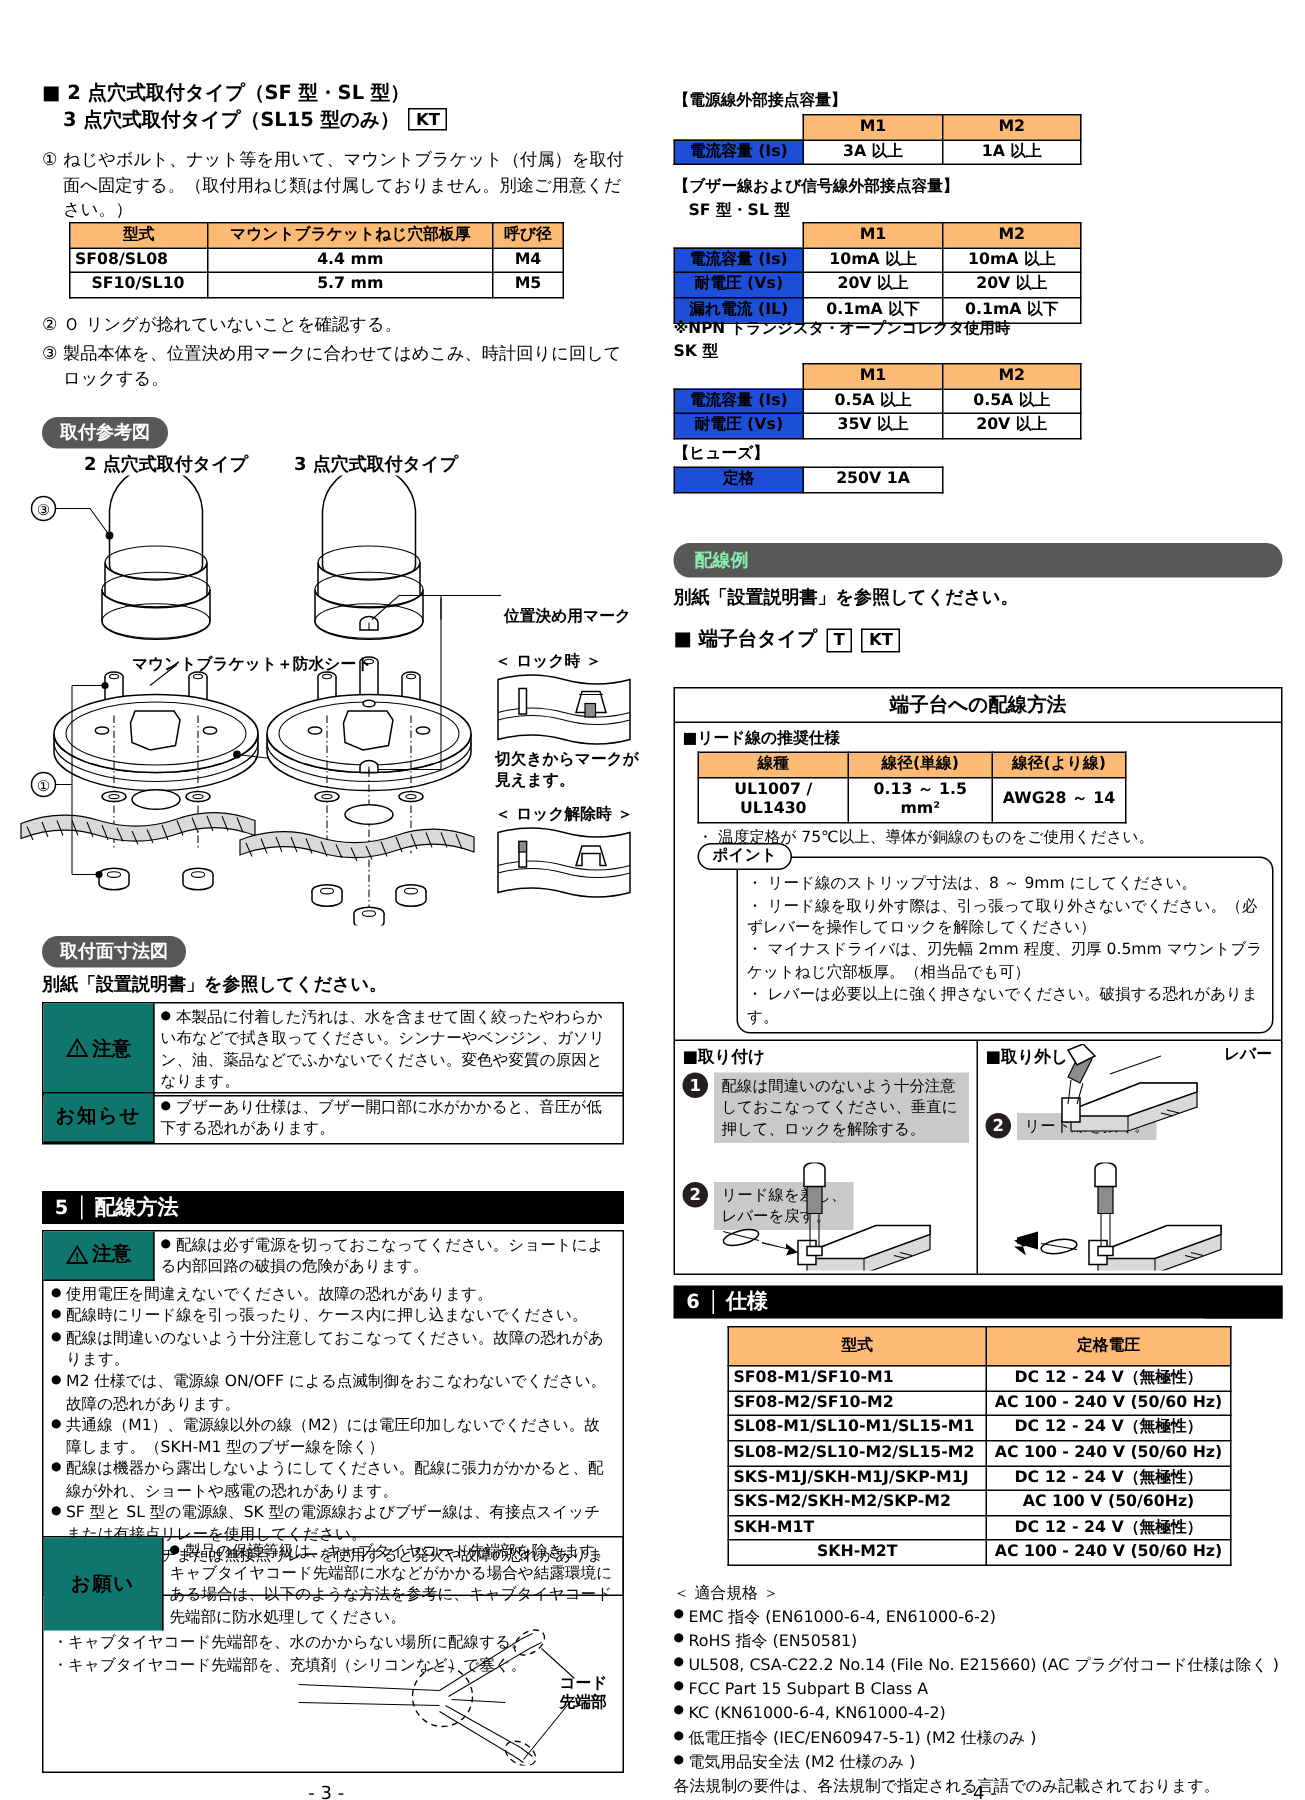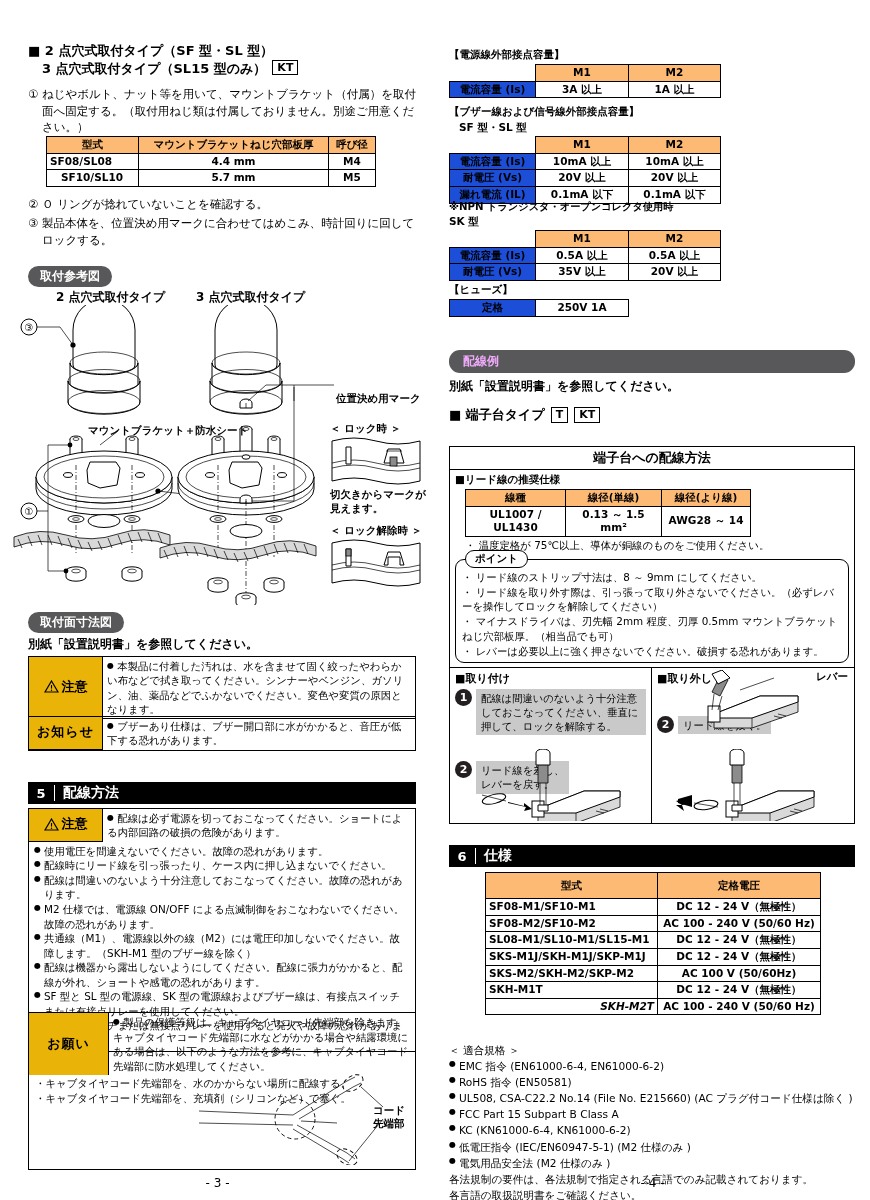--- a/index.html
+++ b/index.html
@@ -5,21 +5,21 @@
   * { box-sizing: border-box; }
   html, body { margin:0; padding:0; }
   body {
     width:870px; height:1200px; position:relative;
     background:#ffffff;
     font-family:"DejaVu Sans","Liberation Sans",sans-serif;
     color:#000;
     font-size:10px;
     overflow:hidden;
   }
-  .col { position:absolute; top:0; height:1156px; }
+  .col { position:absolute; top:12px; height:1156px; }
   .colL { left:0; width:435px; }
   .colR { left:435px; width:435px; }
 
   
   .sqhead { font-size:13px; font-weight:bold; line-height:1.35; }
   .kt-badge, .t-badge {
     display:inline-block; border:1.4px solid #000; padding:0px 4px;
     font-size:11px; font-weight:bold; line-height:1.25; vertical-align:2px;
     background:#fff;
   }
@@ -39,21 +39,21 @@
   table.tbl th { background:#fdba74; }
   td.hdcell { background:#1d4ed8; }
 
   
   .pill {
     background:#58585a; color:#fff; border-radius:11px;
     font-size:12px; font-weight:bold; padding:2px 12px;
     display:inline-block; line-height:1.45;
   }
   .pillfull {
-    background:#58585a; color:#f0abfc; border-radius:11px;
+    background:#58585a; color:#86efac; border-radius:11px;
     font-size:12px; font-weight:bold; padding:3px 14px;
     display:block; line-height:1.45;
   }
 
   
   .secbar {
     background:#000; color:#fff; height:22px; display:flex; align-items:center;
     position:relative;
   }
   .secbar .num { width:26px; text-align:center; font-size:13px; font-weight:bold; }
@@ -61,29 +61,29 @@
   .secbar .ttl { font-size:14px; font-weight:bold; padding-left:8px; }
   .secbar .tail {
     position:absolute; right:0; top:0; height:22px; width:52px;
     background:linear-gradient(to bottom right, transparent 49%, #000 50%);
   }
 
   
   .wbox { border:1.6px solid #000; }
   .wrow { display:flex; }
   .wlabel {
-    background:#eab308; border-right:1.6px solid #000; border-bottom:1.6px solid #000;
+    background:#0f766e; border-right:1.6px solid #000; border-bottom:1.6px solid #000;
     font-size:13px; font-weight:bold; padding:1px 5px 2px 5px; white-space:nowrap;
     display:flex; align-items:center; gap:3px;
   }
   .wbody { padding:2px 4px; font-size:10.4px; line-height:1.38; flex:1; }
   .bullet { font-size:8px; vertical-align:2px; }
 
   
-  .ptbox { border:1.3px solid #000; border-radius:9px; padding:3px 6px; font-size:10.4px; line-height:1.42; }
+  .ptbox { border:1.3px solid #000; border-radius:9px; padding:3px 6px; font-size:10.4px; line-height:1.42;margin-left:36px; }
   .pttag {
     border:1.3px solid #000; border-radius:9px; padding:0px 9px; font-size:10.5px;
     font-weight:bold; display:inline-block; background:#fff; line-height:1.5;
   }
 
   
   .stepcirc {
     width:17px;height:17px;border-radius:50%;background:#231f20;color:#fff;
     font-size:11px;font-weight:bold;display:flex;align-items:center;justify-content:center;
     flex:0 0 17px;
@@ -667,33 +667,37 @@
     </tr>
     <tr>
       <td style="text-align:left;">SF08-M2/SF10-M2</td>
       <td>AC 100 - 240 V (50/60 Hz)</td>
     </tr>
     <tr>
       <td style="text-align:left;">SL08-M1/SL10-M1/SL15-M1</td>
       <td>DC 12 - 24 V（無極性）</td>
     </tr>
     <tr>
+      <td style="text-align:left;">SL08-M2/SL10-M2/SL15-M2</td>
+      <td>AC 100 - 240 V (50/60 Hz)</td>
+    </tr>
+    <tr>
       <td style="text-align:left;">SKS-M1J/SKH-M1J/SKP-M1J</td>
       <td>DC 12 - 24 V（無極性）</td>
     </tr>
     <tr>
       <td style="text-align:left;">SKS-M2/SKH-M2/SKP-M2</td>
       <td>AC 100 V (50/60Hz)</td>
     </tr>
     <tr>
       <td style="text-align:left;">SKH-M1T</td>
       <td>DC 12 - 24 V（無極性）</td>
     </tr>
     <tr>
-      <td style="text-align:right;font-style:italic;">SKH-M2T</td>
+      <td style="text-align:center;">SKH-M2T</td>
       <td>AC 100 - 240 V (50/60 Hz)</td>
     </tr>
   </tbody>
     </table>
 
   <div style="position:absolute;left:14px;top:1042px;width:412px;font-size:10.6px;line-height:1.52;">
     <div>＜ 適合規格 ＞</div>
     <div style="display:flex;gap:3px;">
         <span class="bullet">●</span>
         <span>EMC 指令 (EN61000-6-4, EN61000-6-2)</span>
@@ -705,21 +709,21 @@
     <div style="display:flex;gap:3px;">
         <span class="bullet">●</span>
         <span>UL508, CSA-C22.2 No.14 (File No. E215660) (AC プラグ付コード仕様は除く )</span>
       </div>
     <div style="display:flex;gap:3px;">
         <span class="bullet">●</span>
         <span>FCC Part 15 Subpart B Class A</span>
       </div>
     <div style="display:flex;gap:3px;">
         <span class="bullet">●</span>
-        <span>KC (KN61000-6-4, KN61000-6-2)</span>
+        <span>KC (KN61000-6-4, KN61000-4-2)</span>
       </div>
     <div style="display:flex;gap:3px;">
         <span class="bullet">●</span>
         <span>低電圧指令 (IEC/EN60947-5-1) (M2 仕様のみ )</span>
       </div>
     <div style="display:flex;gap:3px;">
         <span class="bullet">●</span>
         <span>電気用品安全法 (M2 仕様のみ )</span>
       </div>
     <div>各法規制の要件は、各法規制で指定される言語でのみ記載されております。</div>

